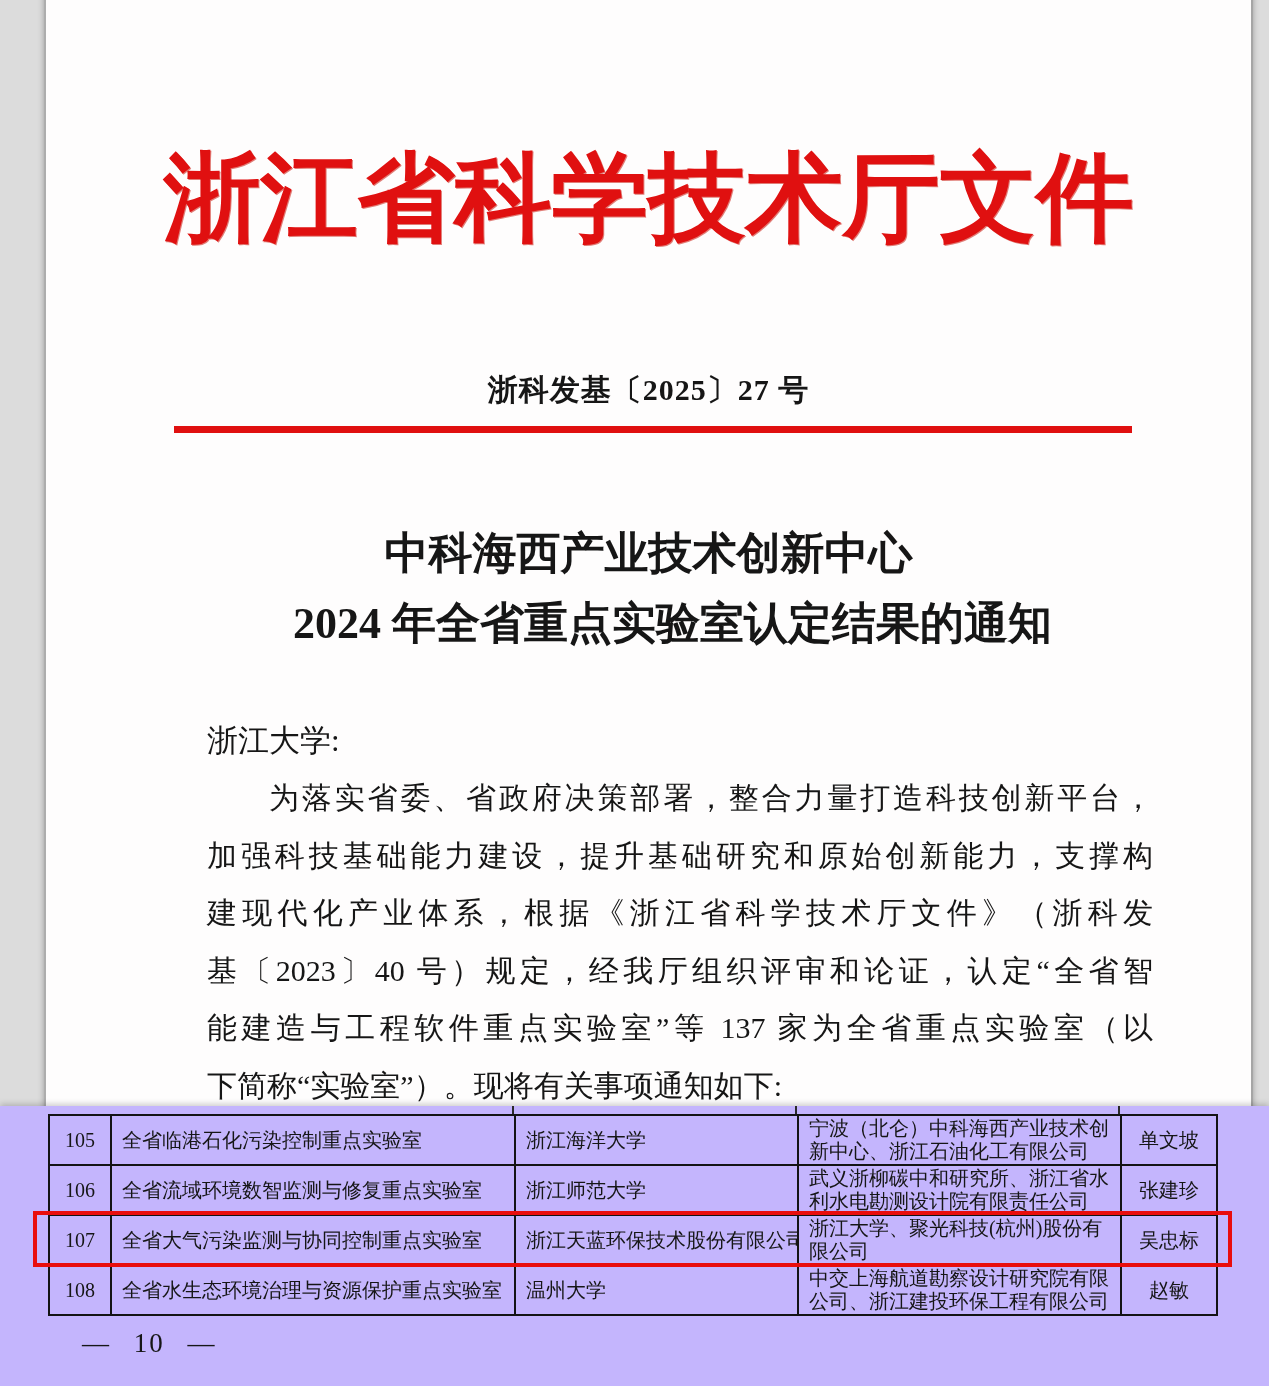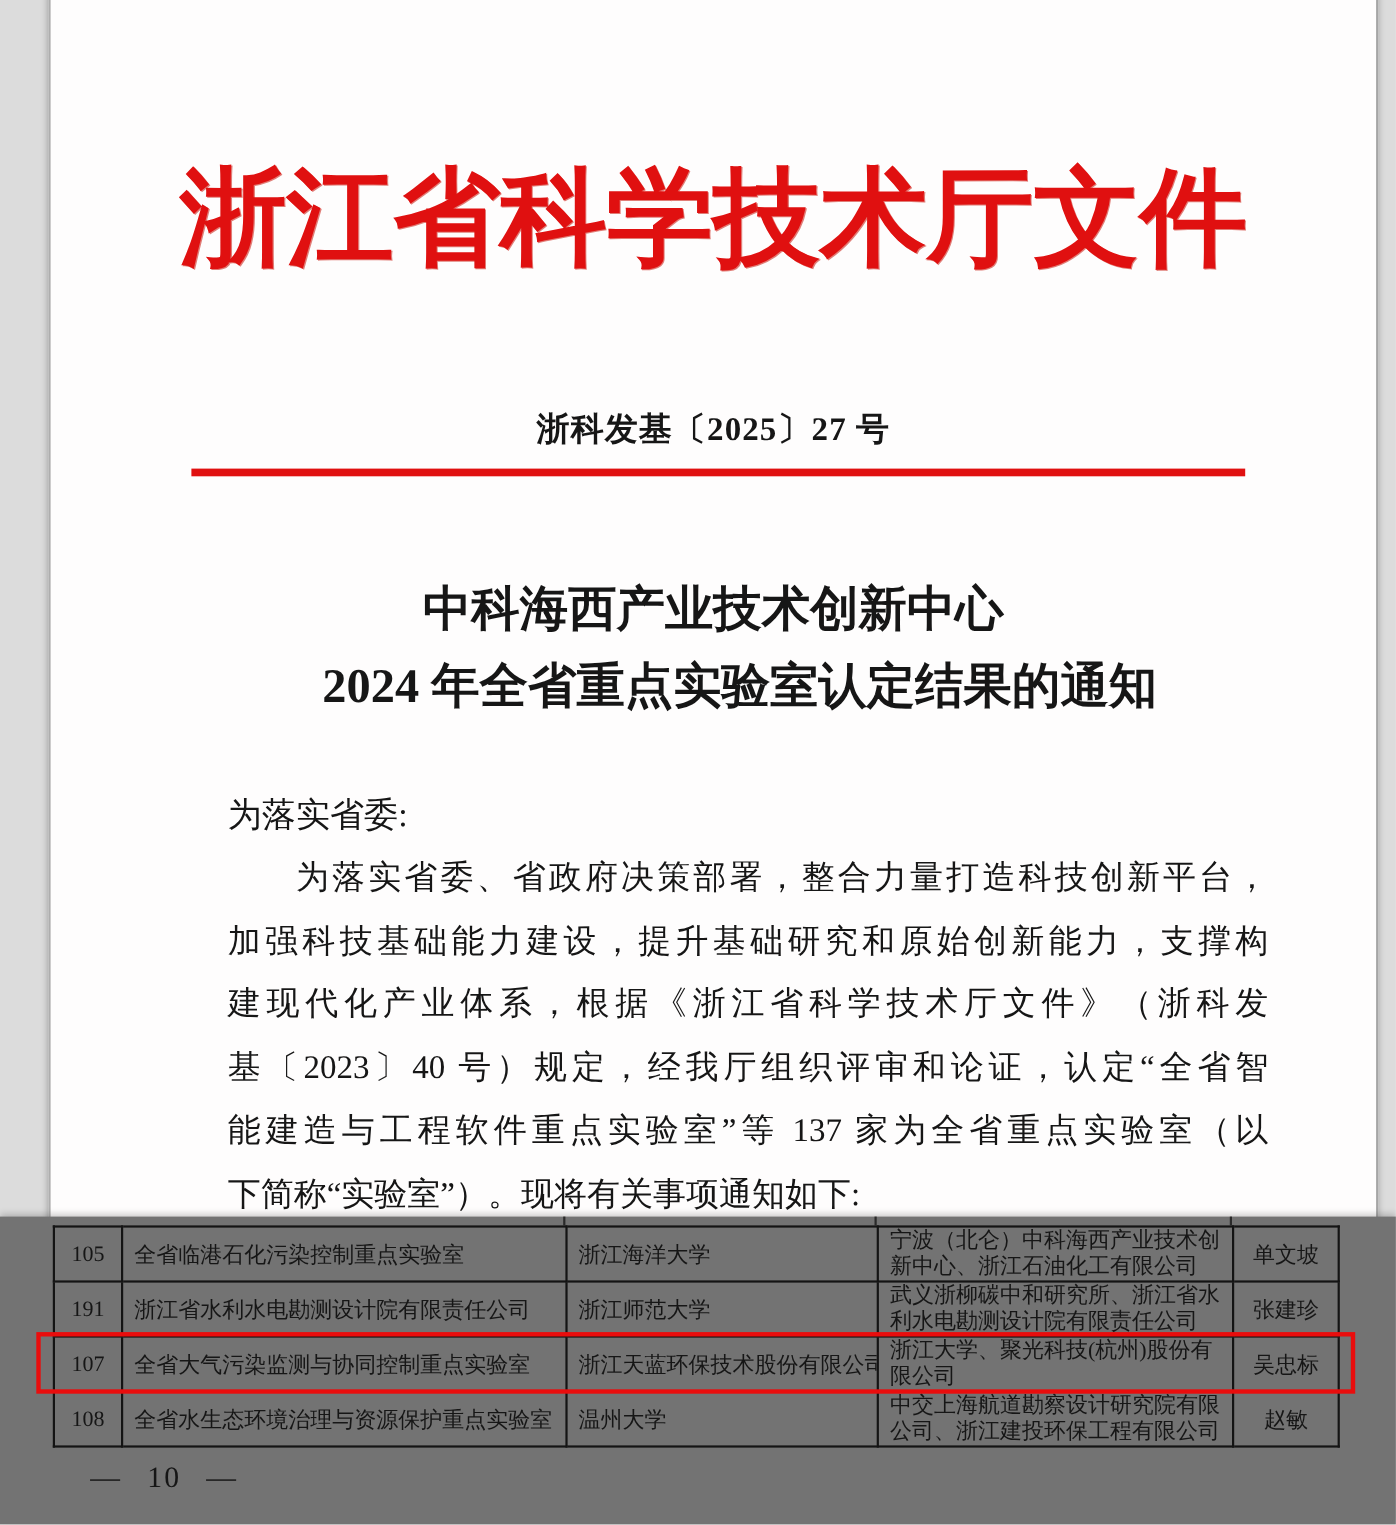--- a/index.html
+++ b/index.html
@@ -54,21 +54,21 @@
     height:57.5px;line-height:44px;
     text-align:justify;text-align-last:justify;
     white-space:normal;
   }
   .bline.first{text-indent:62px;}
   .bline.last{text-align-last:left;}
 
   
   .table-panel{
     position:absolute;left:0;top:1106px;width:1269px;height:280px;
-    background:#737373;
+    background:#c4b5fd;
     box-shadow:0 -2px 6px rgba(0,0,0,.20);
   }
   .tick{position:absolute;top:0;width:2px;height:8px;background:#2a2a2a;}
   table.labs{
     position:absolute;left:48px;top:8px;width:1168px;
     border-collapse:collapse;table-layout:fixed;
   }
   table.labs td{
     border:2px solid var(--border);
     font-size:20px;height:48px;padding:0 10px;
@@ -93,21 +93,21 @@
 <div class="stage">
 
   <div class="doc-page">
     <div class="red-header">浙江省科学技术厅文件</div>
     <div class="doc-number">浙科发基〔2025〕27 号</div>
     <div class="red-rule"></div>
     <div class="doc-title">
       <div class="t1">中科海西产业技术创新中心</div>
       <div class="t2">2024 年全省重点实验室认定结果的通知</div>
     </div>
-    <div class="salutation">为落实省委:</div>
+    <div class="salutation">浙江大学:</div>
     <div class="body-text" id="para">
         <div class="bline first">为落实省委、省政府决策部署，整合力量打造科技创新平台，</div>
         <div class="bline">加强科技基础能力建设，提升基础研究和原始创新能力，支撑构</div>
         <div class="bline">建现代化产业体系，根据《浙江省科学技术厅文件》（浙科发</div>
         <div class="bline">基〔2023〕40 号）规定，经我厅组织评审和论证，认定“全省智</div>
         <div class="bline">能建造与工程软件重点实验室”等 137 家为全省重点实验室（以</div>
         <div class="bline last">下简称“实验室”）。现将有关事项通知如下:</div>
       </div>
   </div>
 
@@ -126,22 +126,22 @@
       </colgroup>
       <tbody id="labs-tbody">
           <tr>
             <td class="c-no">105</td>
             <td class="c-lab">全省临港石化污染控制重点实验室</td>
             <td class="c-inst">浙江海洋大学</td>
             <td class="c-part">宁波（北仑）中科海西产业技术创新中心、浙江石油化工有限公司</td>
             <td class="c-dir">单文坡</td>
           </tr>
           <tr>
-            <td class="c-no">191</td>
-            <td class="c-lab">浙江省水利水电勘测设计院有限责任公司</td>
+            <td class="c-no">106</td>
+            <td class="c-lab">全省流域环境数智监测与修复重点实验室</td>
             <td class="c-inst">浙江师范大学</td>
             <td class="c-part">武义浙柳碳中和研究所、浙江省水利水电勘测设计院有限责任公司</td>
             <td class="c-dir">张建珍</td>
           </tr>
           <tr id="hl-row">
             <td class="c-no">107</td>
             <td class="c-lab">全省大气污染监测与协同控制重点实验室</td>
             <td class="c-inst">浙江天蓝环保技术股份有限公司</td>
             <td class="c-part">浙江大学、聚光科技(杭州)股份有限公司</td>
             <td class="c-dir">吴忠标</td>

